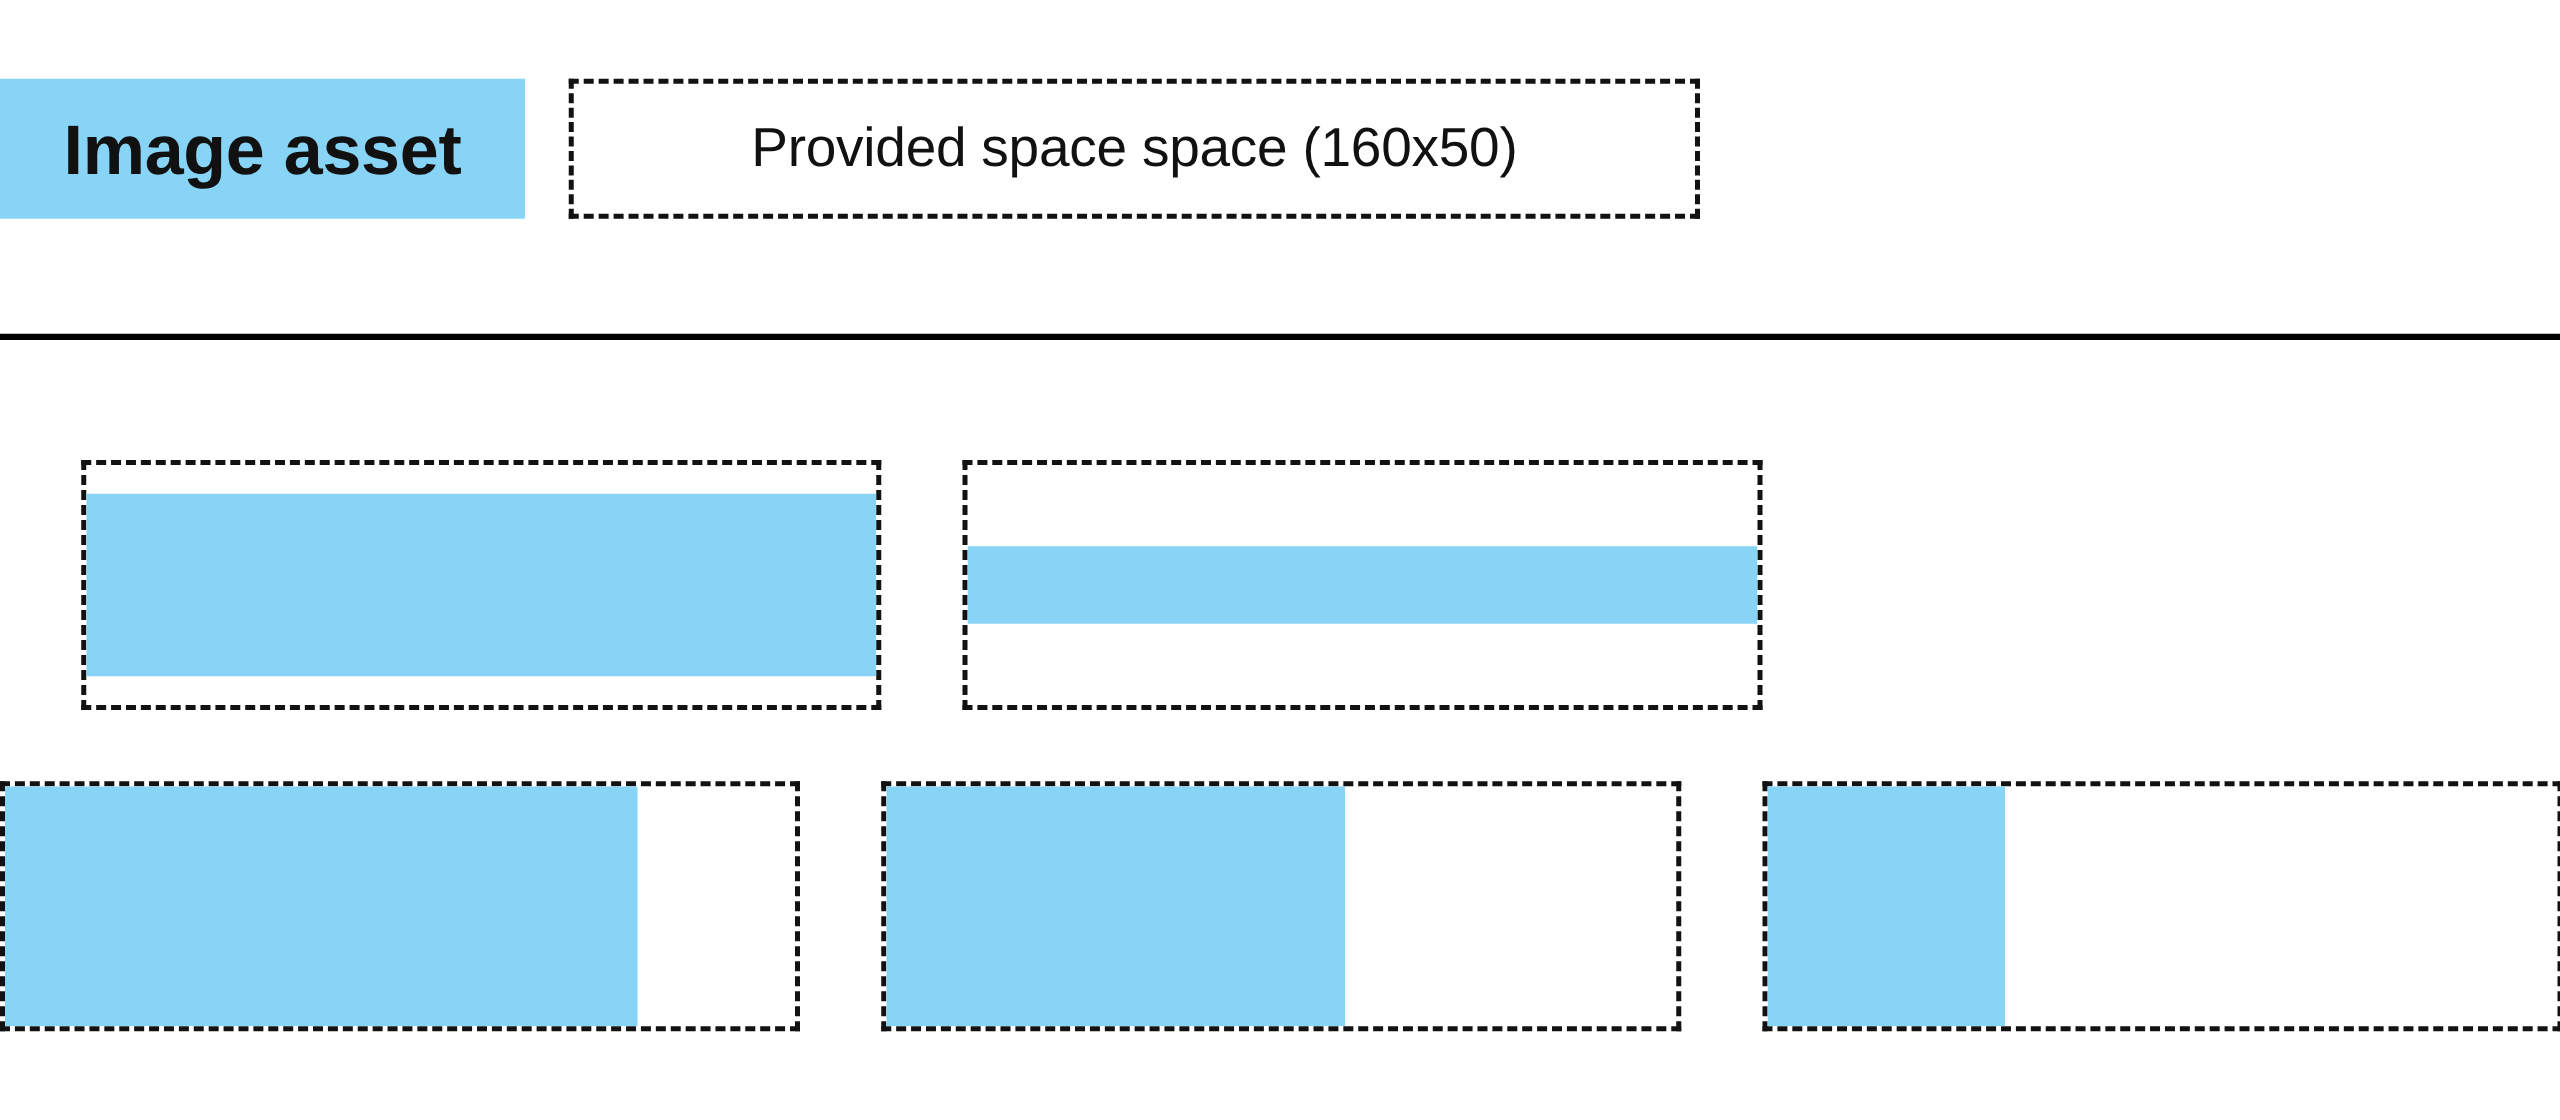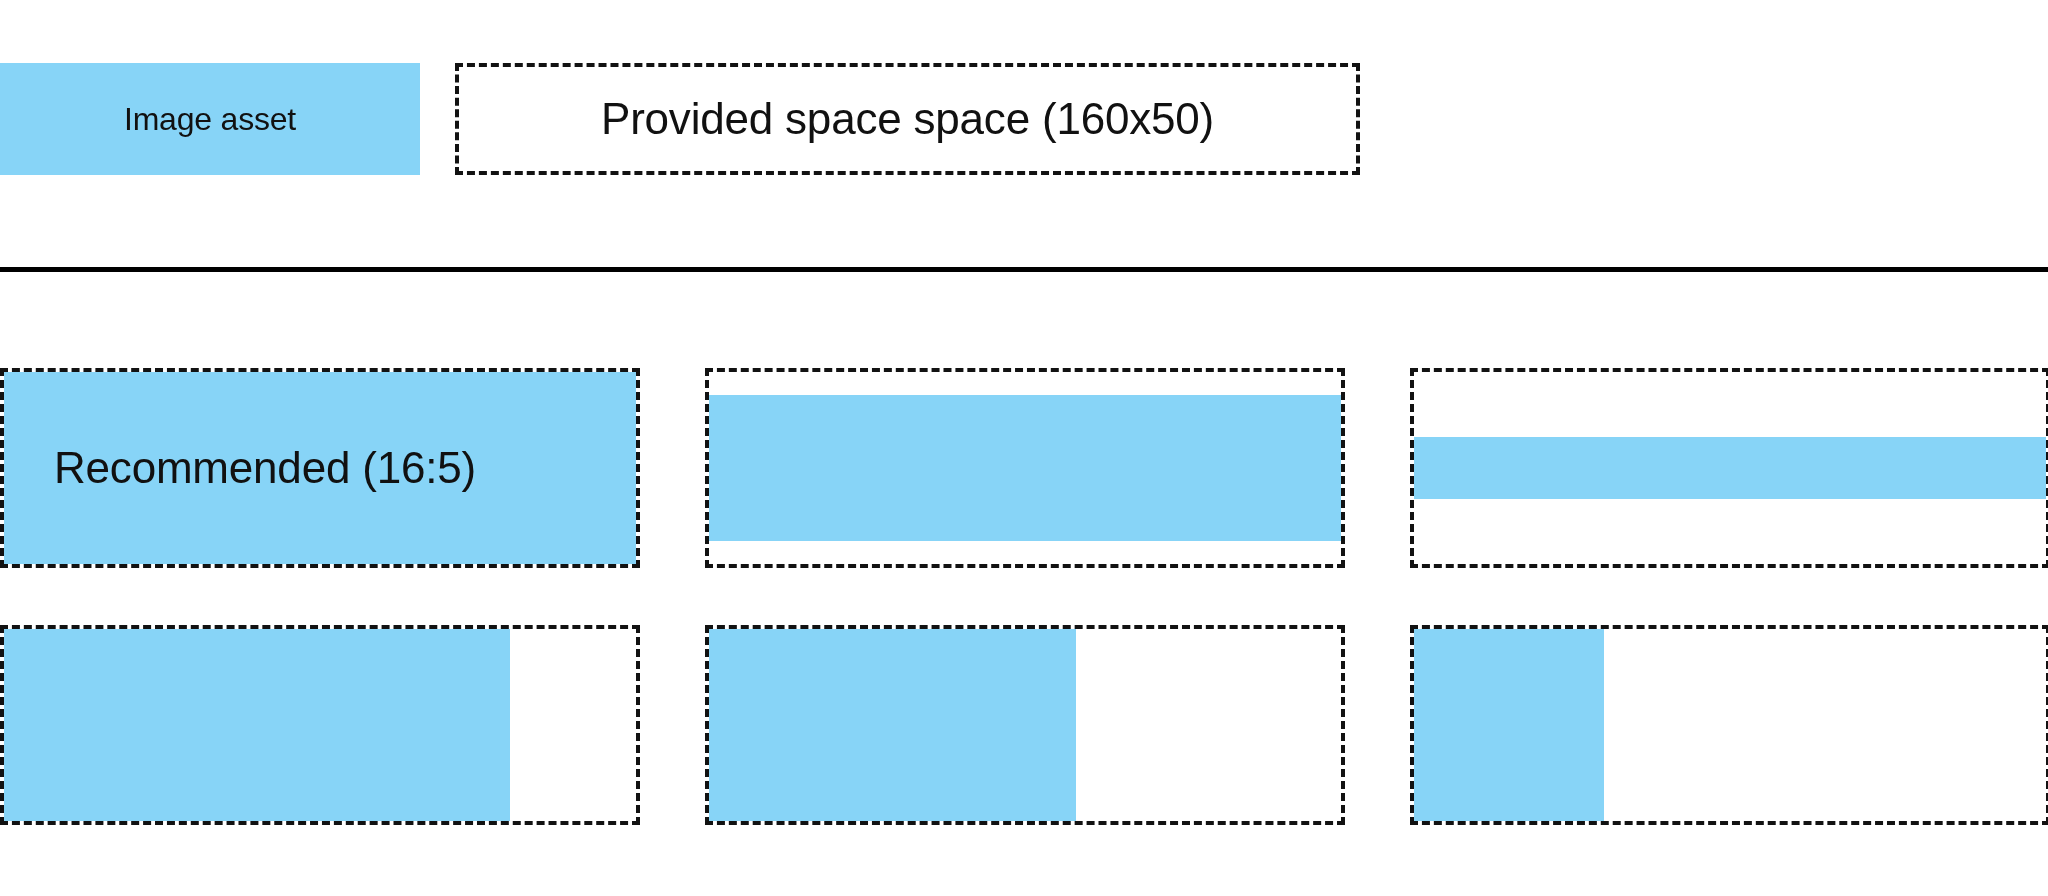--- a/index.html
+++ b/index.html
@@ -33,24 +33,25 @@
   .header-swatch {
     width: 420px;
     height: 112px;
     background: #87d4f7;
     display: flex;
     align-items: center;
     justify-content: center;
   }
 
   .header-swatch-label {
-    font-size: 32px;
+    font-size: 56px;
     color: #111111;
     letter-spacing: -0.2px;
     white-space: nowrap;
+    font-weight: bold;
   }
 
   .header-gap { width: 35px; }
 
   .header-space-box {
     width: 905px;
     height: 112px;
     border: 4px dashed #121212;
     background: #ffffff;
     display: flex;
@@ -130,24 +131,20 @@
 
     <div class="header-space-box">
       <span class="header-space-label">Provided space space (160x50)</span>
     </div>
 
   </div>
 
   <div class="divider"></div>
 
   <div class="sample-row row-1">
-    <div class="cell">
-      <div class="fill" style="left: 0%; top: 0%; width: 100%; height: 100%; background: rgb(135, 212, 247);"></div>
-      <span class="cell-label">Recommended (16:5)</span>
-    </div>
     <div class="cell-gap"></div>
     <div class="cell">
       <div class="fill" style="left: 0%; top: 12%; width: 100%; height: 76%; background: rgb(135, 212, 247);"></div>
       <span class="cell-label"></span>
     </div>
     <div class="cell-gap"></div>
     <div class="cell">
       <div class="fill" style="left: 0%; top: 34%; width: 100%; height: 32%; background: rgb(135, 212, 247);"></div>
       <span class="cell-label"></span>
     </div>

